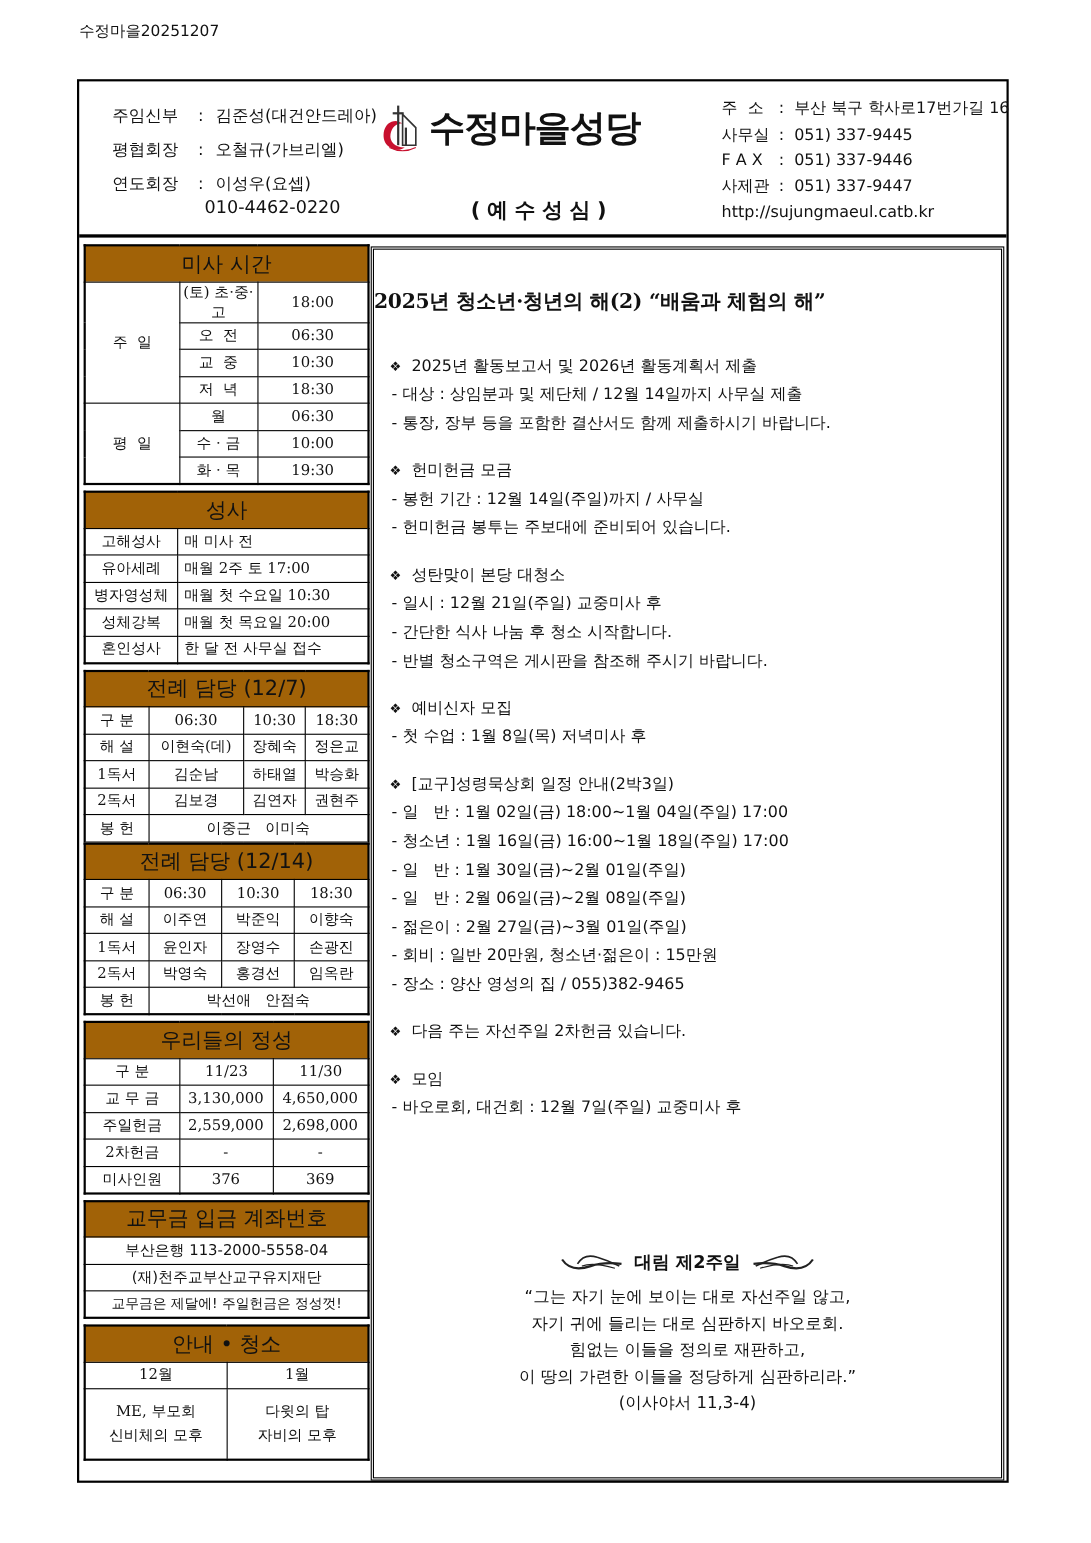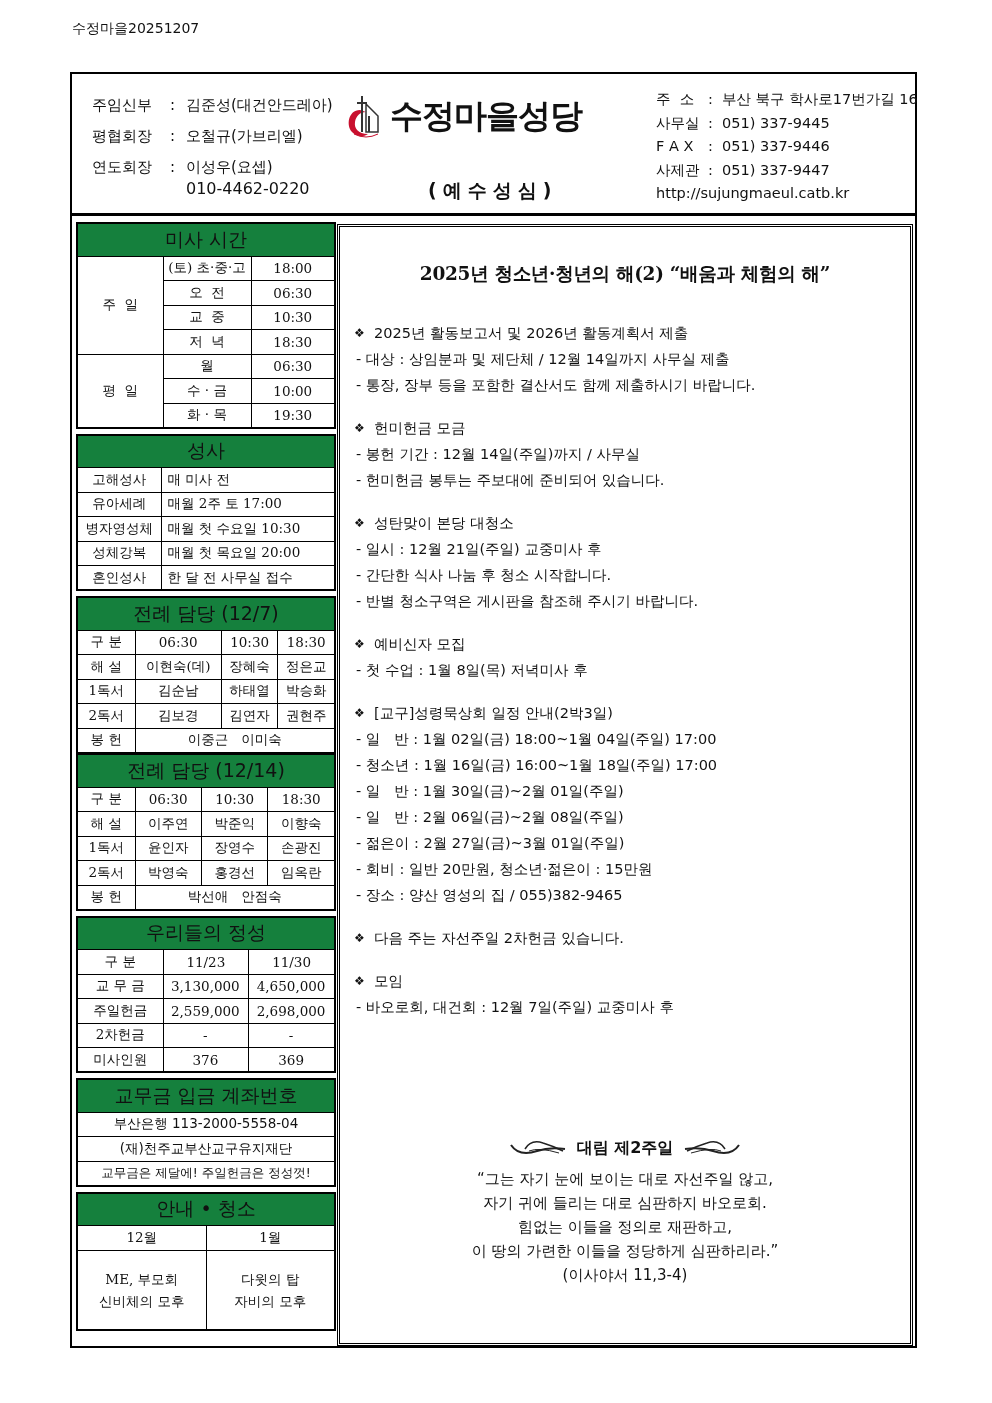--- a/index.html
+++ b/index.html
@@ -7,49 +7,49 @@
   body { position: relative; font-family: "DejaVu Sans", sans-serif; color: #111; overflow: hidden; }
 
   .doc-id { position: absolute; left: 72px; top: 20px; font-size: 14px; }
 
   .page { position: absolute; left: 70px; top: 72px; width: 847px; height: 1276px; border: 2px solid #000; }
 
   
   .header { position: absolute; left: 0; top: 0; width: 843px; height: 142px; border-bottom: 3px solid #000; }
   .staff { position: absolute; left: 20px; top: 16px; font-size: 15px; line-height: 31px; }
   .staff .row { display: flex; }
-  .staff .lbl { width: 78px; }
+  .staff .lbl { width: 78px; margin-left: 10px; }
   .staff .sep { width: 16px; text-align: left; }
   .staff .phone { padding-left: 94px; line-height: 20px; margin-top: -4px; font-size: 16px; }
 
   .logo { position: absolute; left: 272px; top: 18px; display: flex; align-items: center; }
   .logo-mark { width: 42px; height: 48px; position: relative; }
   .church-name { font-family: "DejaVu Sans", sans-serif; font-weight: bold; font-size: 33px; letter-spacing: -1px; margin-left: 4px; }
   .motto { position: absolute; left: 356px; top: 104px; font-size: 19px; font-weight: bold; letter-spacing: 6px; }
 
   .contact { position: absolute; left: 584px; top: 14px; font-size: 14.5px; line-height: 23.5px; }
   .contact .row { display: flex; white-space: nowrap; }
   .contact .lbl { width: 52px; letter-spacing: 0px; }
   .contact .sep { width: 14px; }
 
   
   .left { position: absolute; left: 4px; top: 148px; width: 262px; }
   table.box { width: 260px; border-collapse: collapse; border: 2px solid #000; margin-bottom: 5px; font-family: "DejaVu Serif", serif; }
   table.box td, table.box th { border: 1px solid #000; text-align: center; font-size: 13.5px; height: 24.5px; padding: 0 2px; font-weight: normal; }
-  table.box th.title { background: #15803d; font-family: "DejaVu Sans", sans-serif; font-size: 19px; height: 33px; }
+  table.box th.title { background: #a16207; font-family: "DejaVu Sans", sans-serif; font-size: 19px; height: 33px; }
   table.box td.num { text-align: center; padding-right: 3px; }
   table.box td.lft { text-align: left; padding-left: 6px; }
   .sacr td { height: 29px; }
   .acct td { height: 27px; font-family: "DejaVu Sans", sans-serif; font-size: 14.5px; border: none; }
   .acct td.small { font-size: 12.5px; }
-  .guide td.tall { height: 80px; line-height: 22px; }
+  .guide td.tall { height: 64px; line-height: 22px; }
 
   
   .right { position: absolute; left: 265px; top: 150px; width: 576px; height: 1122px; border: 1px double #000; border-width: 3px; border-style: double; }
-  .notice-title { text-align: center; font-family: "DejaVu Serif", serif; font-weight: bold; font-size: 18.5px; margin-top: 34px; letter-spacing: -0.3px; }
+  .notice-title { text-align: left; font-family: "DejaVu Serif", serif; font-weight: bold; font-size: 18.5px; margin-top: 34px; letter-spacing: -0.3px; }
   .notices { padding-left: 14px; margin-top: 34px; font-size: 14.5px; }
   .sect { margin-bottom: 17px; }
   .sect .head { display: flex; align-items: center; line-height: 26px; }
   .sect .bullet { width: 20px; font-size: 12px; }
   .sect .line { line-height: 26px; padding-left: 2px; white-space: nowrap; }
   .verse { position: absolute; left: 0; width: 570px; top: 910px; text-align: center; }
   .verse .vtitle { display: flex; justify-content: center; align-items: center; font-size: 16px; font-weight: bold; }
   .verse .orn { width: 58px; height: 22px; margin: 0 10px; }
   .verse .vbody { margin-top: 8px; font-size: 15px; line-height: 24px; }
 </style>
@@ -123,21 +123,21 @@
   <div class="left">
 
     <table class="box">
       <tbody>
           <tr>
             <th class="title" colspan="3">미사 시간</th>
           </tr>
       <tr>
         <td rowspan="4" style="width:86px;white-space:pre">주  일</td>
         <td>(토) 초·중·고</td>
-        <td style="width:84px">18:00</td>
+        <td style="width:101px">18:00</td>
       </tr>
       <tr>
         <td style="white-space:pre">오  전</td>
         <td>06:30</td>
       </tr>
       <tr>
         <td style="white-space:pre">교  중</td>
         <td>10:30</td>
       </tr>
       <tr>

